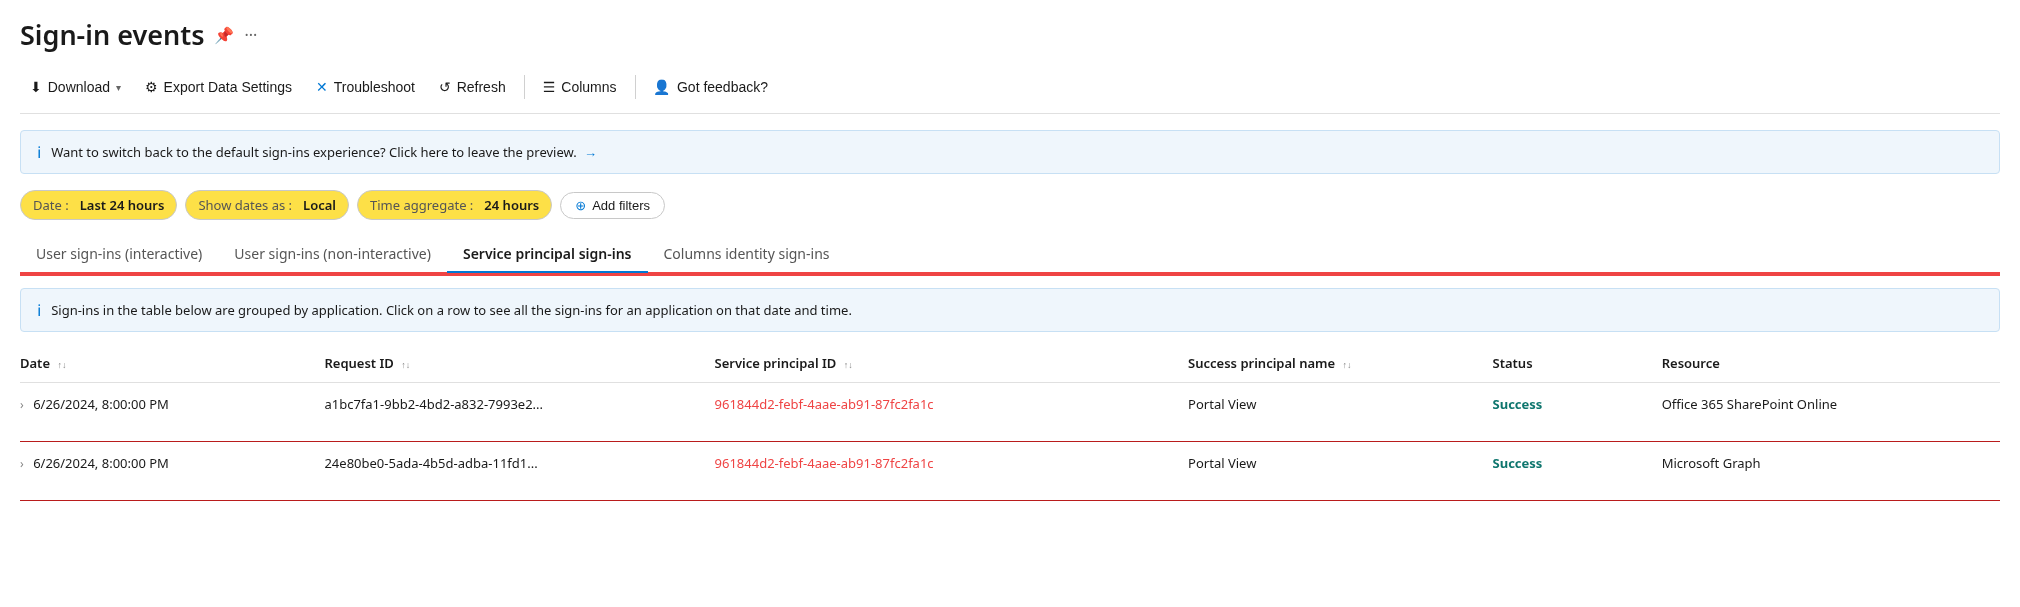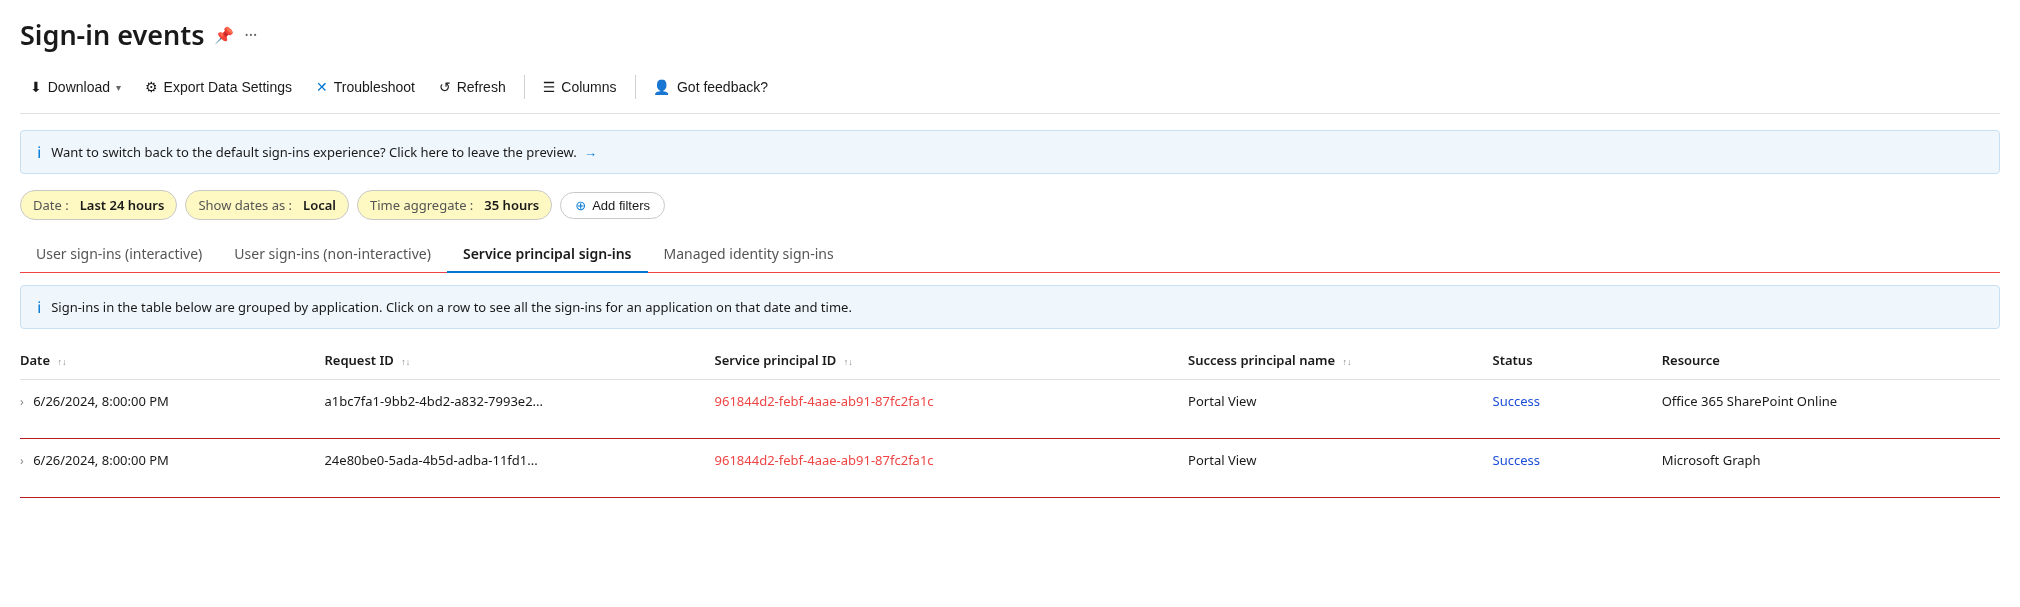--- a/index.html
+++ b/index.html
@@ -95,21 +95,21 @@
       margin-bottom: 16px;
       flex-wrap: wrap;
     }
     .filter-chip {
       display: flex;
       align-items: center;
       gap: 4px;
       padding: 5px 12px;
       border: 1px solid #c8c8c8;
       border-radius: 20px;
-      background: #fef9c3;
+      background: #fde047;
       cursor: pointer;
       font-size: 13px;
       color: #1a1a1a;
     }
     .filter-chip .filter-label { color: #555; }
     .filter-chip .filter-value { font-weight: 600; padding-left: 7px; }
     .add-filters-btn {
       display: flex;
       align-items: center;
       gap: 6px;
@@ -120,21 +120,21 @@
       cursor: pointer;
       font-size: 13px;
       color: #1a1a1a;
     }
 
     .tabs {
       display: flex;
       align-items: center;
       gap: 0;
       margin-bottom: 12px;
-      border-bottom: 1px solid #ef4444;
+      border-bottom: 4px solid #ef4444;
     }
     .tab {
       padding: 8px 16px;
       cursor: pointer;
       font-size: 14px;
       color: #555;
       border-bottom: 2px solid transparent;
       margin-bottom: -1px;
       white-space: nowrap;
     }
@@ -189,21 +189,21 @@
     }
     .row-expand {
       color: #888;
       margin-right: 6px;
       font-size: 12px;
     }
     .link-cell {
       color: #ef4444;
       text-decoration: none;
     }
-    .status-success { color: #1d4ed8; }
+    .status-success { color: #0f766e; font-weight: bold; }
 
     .th-date { min-width: 180px; }
     .th-reqid { min-width: 220px; }
     .th-spid { min-width: 280px; }
     .th-spname { min-width: 180px; }
     .th-status { min-width: 100px; }
     .th-resource { min-width: 200px; }
   </style>
 </head>
 <body>
@@ -258,40 +258,40 @@
   <div class="filter-chip">
     <span class="filter-label">Date : </span>
     <span class="filter-value">Last 24 hours</span>
   </div>
   <div class="filter-chip">
     <span class="filter-label">Show dates as : </span>
     <span class="filter-value">Local</span>
   </div>
   <div class="filter-chip">
     <span class="filter-label">Time aggregate : </span>
-    <span class="filter-value">35 hours</span>
+    <span class="filter-value">24 hours</span>
   </div>
   <button class="add-filters-btn">
     <span style="color:#0078d4;">⊕</span>
     <span>Add filters</span>
   </button>
 </div>
 
 <div class="tabs">
   <div class="tab">
     <span>User sign-ins (interactive)</span>
   </div>
   <div class="tab">
     <span>User sign-ins (non-interactive)</span>
   </div>
   <div class="tab active">
     <span>Service principal sign-ins</span>
   </div>
   <div class="tab">
-    <span>Managed identity sign-ins</span>
+    <span>Columns identity sign-ins</span>
   </div>
 </div>
 
 <div class="notice-banner">
   <span class="info-icon">ℹ</span>
   <span>Sign-ins in the table below are grouped by application. Click on a row to see all the sign-ins for an application on that date and time.</span>
 </div>
 
 <table class="data-table">
   <thead>

